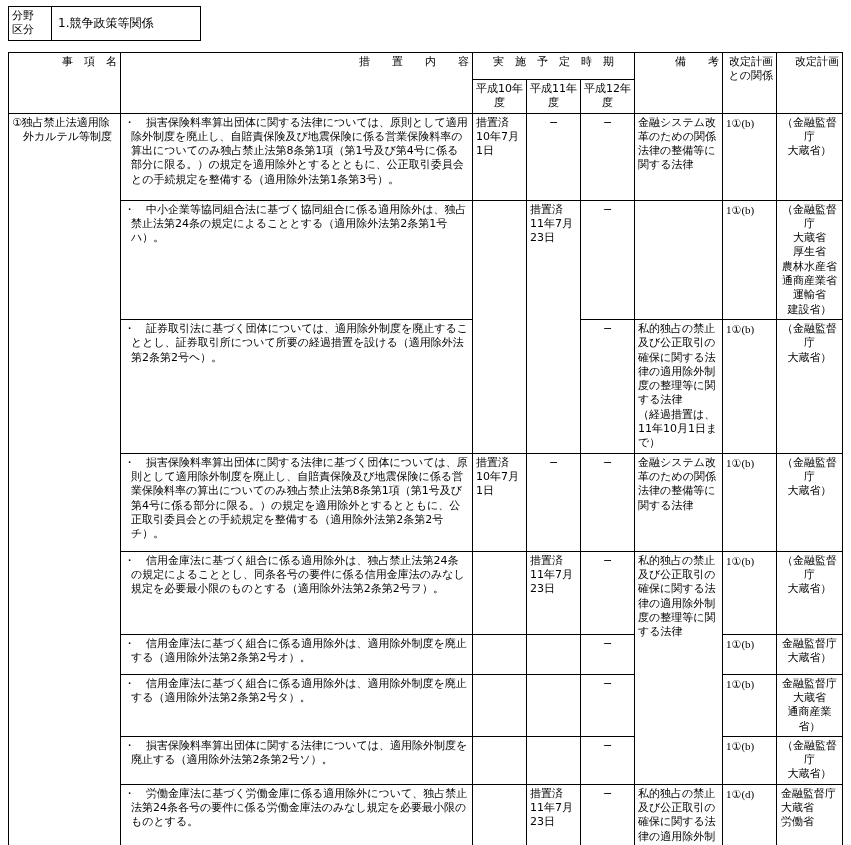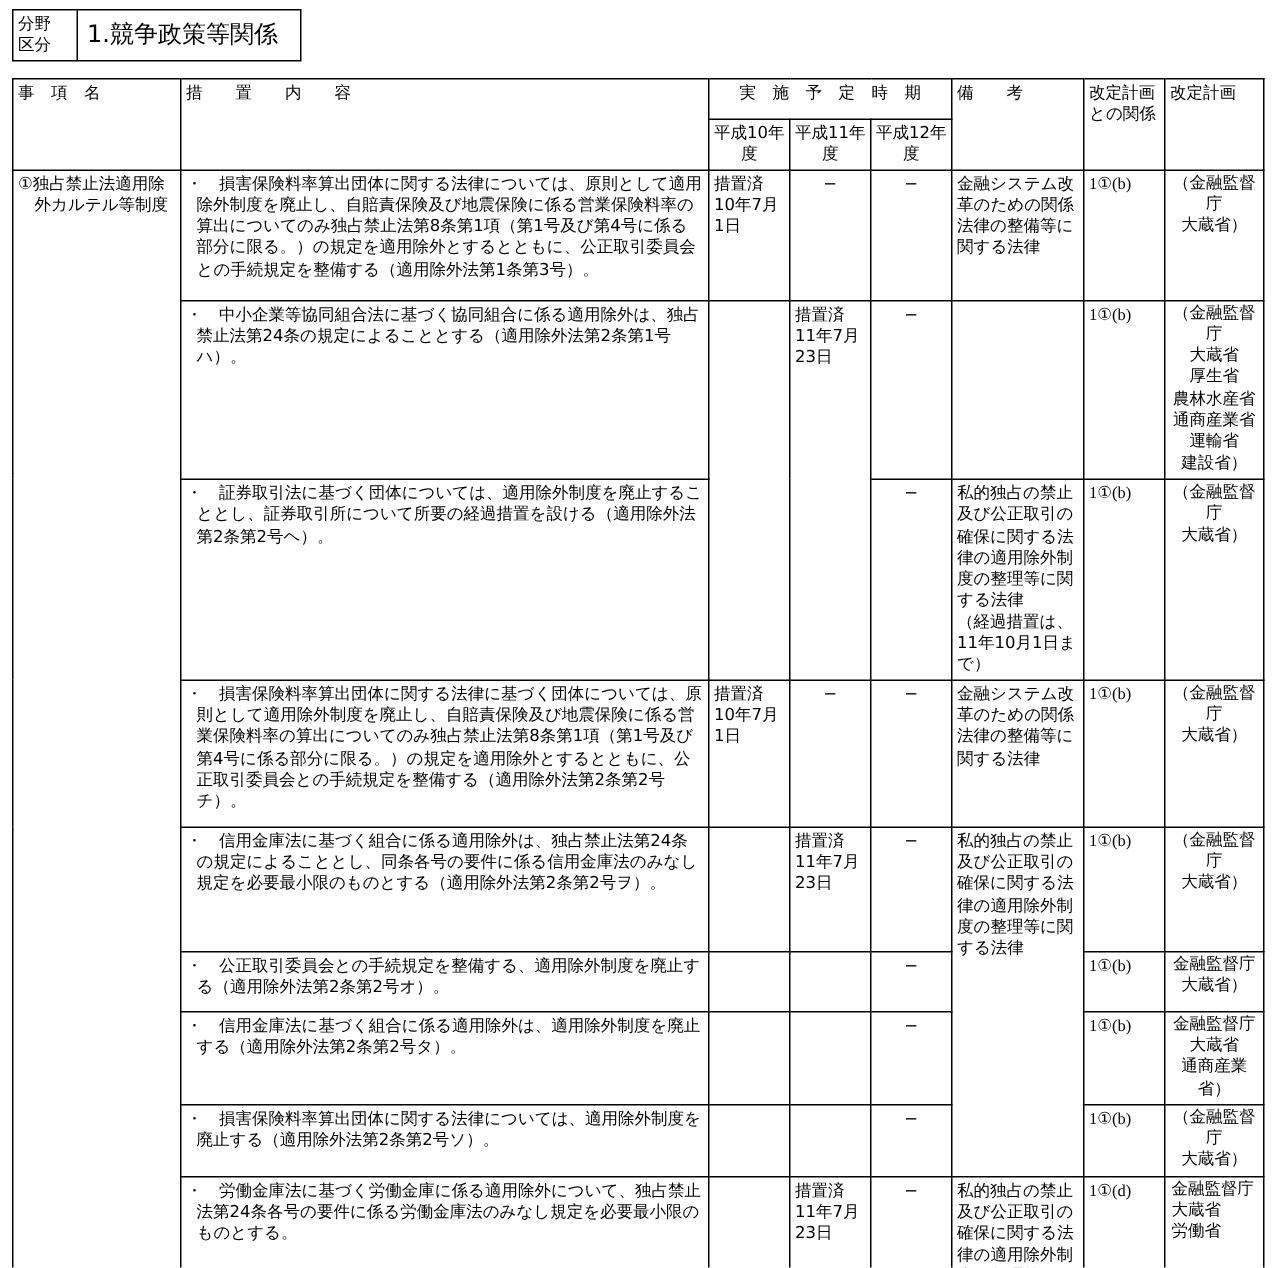--- a/index.html
+++ b/index.html
@@ -3,29 +3,29 @@
 <meta charset="utf-8">
 <style>
   html,body { margin:0; padding:0; background:#ffffff; }
   body { width:851px; height:845px; font-family:"DejavVu Sans","DejaVu Sans",sans-serif; color:#000; }
   .page { position:relative; width:851px; height:845px; background:#fff; }
 
   
   .class-box { position:absolute; left:8px; top:6px; display:flex; border:1px solid #000; background:#fff; }
   .class-label { width:36px; border-right:1px solid #000; padding:2px 3px; font-size:11px; line-height:1.3;
                  white-space:pre-wrap; display:flex; align-items:center;text-align:right; }
-  .class-value { width:136px; padding:3px 6px; font-size:16px; display:flex; align-items:center; white-space:nowrap; }
+  .class-value { width:136px; padding:3px 6px; font-size:12px; display:flex; align-items:center; white-space:nowrap; }
 
   
   table.main { position:absolute; left:8px; top:52px; width:834px; border-collapse:collapse; table-layout:fixed; }
   table.main td, table.main th { border:1px solid #000; vertical-align:top; padding:2px 3px;
       font-size:11px; font-weight:normal; line-height:1.3; white-space:pre-wrap;
       overflow:hidden; word-break:break-all; }
 
-  th.hdr-mid { vertical-align:middle; text-align:left; font-size:12px; }
+  th.hdr-mid { vertical-align:middle; text-align:right; font-size:12px; }
   th.hdr-period { vertical-align:middle; text-align:center; font-size:12px;margin-top:12px; }
   th.hdr-year { vertical-align:top; text-align:center; font-size:11px;margin-left:20px; }
 
   td.item-name { font-size:11px; }
   td.measure { padding-left:9px; }
   .mtext { padding-left:7px; text-indent:-7px; white-space:pre-wrap; }
   td.status { font-size:11px;margin-left:28px; }
   td.dash { text-align:center; }
   td.biko { font-size:11px; }
   td.kaitei { font-size:11px; padding-left:5px;font-family:Liberation Serif, serif; }
@@ -134,21 +134,21 @@
 11年7月
 23日</td>
       <td class="dash">−</td>
       <td class="biko" rowspan="4">私的独占の禁止及び公正取引の確保に関する法律の適用除外制度の整理等に関する法律</td>
       <td class="kaitei">1①(b)</td>
       <td class="shokan">（金融監督庁
 大蔵省）</td>
     </tr>
 
     <tr style="height:40px">
-      <td class="measure"><div class="mtext">・　公正取引委員会との手続規定を整備する、適用除外制度を廃止する（適用除外法第2条第2号オ）。</div></td>
+      <td class="measure"><div class="mtext">・　信用金庫法に基づく組合に係る適用除外は、適用除外制度を廃止する（適用除外法第2条第2号オ）。</div></td>
       <td class="status"></td>
       <td class="status"></td>
       <td class="dash">−</td>
       <td class="kaitei">1①(b)</td>
       <td class="shokan">金融監督庁
 大蔵省）</td>
     </tr>
 
     <tr style="height:51px">
       <td class="measure"><div class="mtext">・　信用金庫法に基づく組合に係る適用除外は、適用除外制度を廃止する（適用除外法第2条第2号タ）。</div></td>

